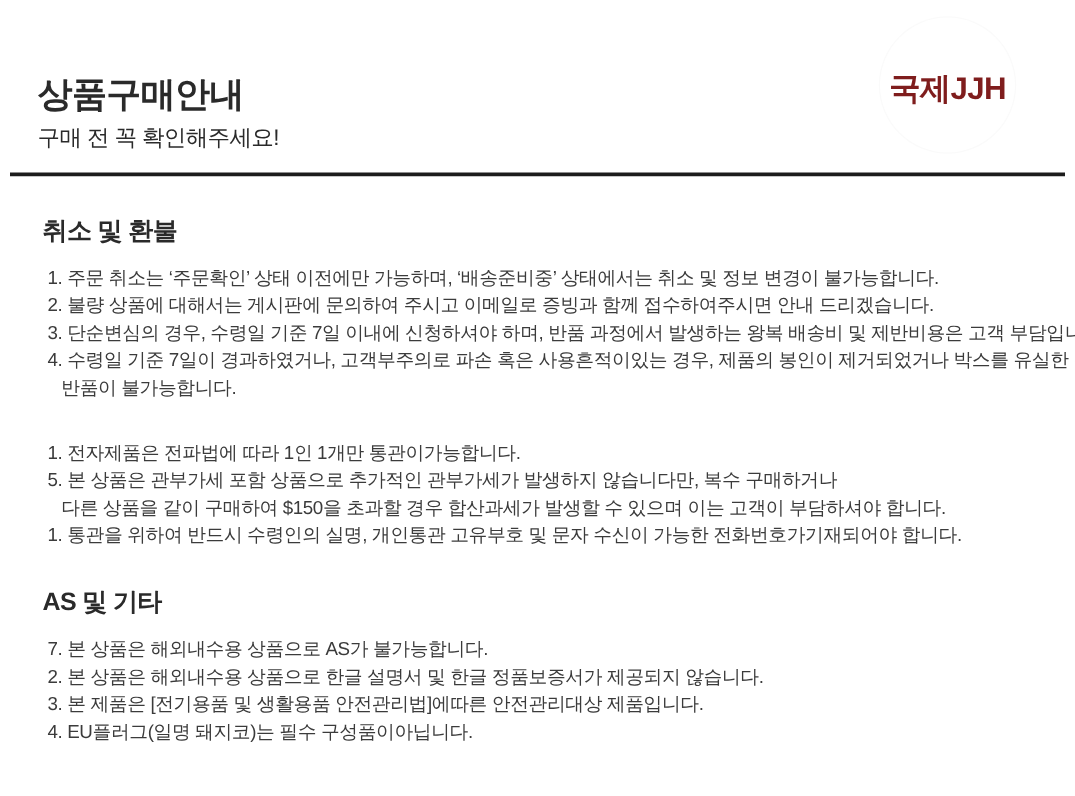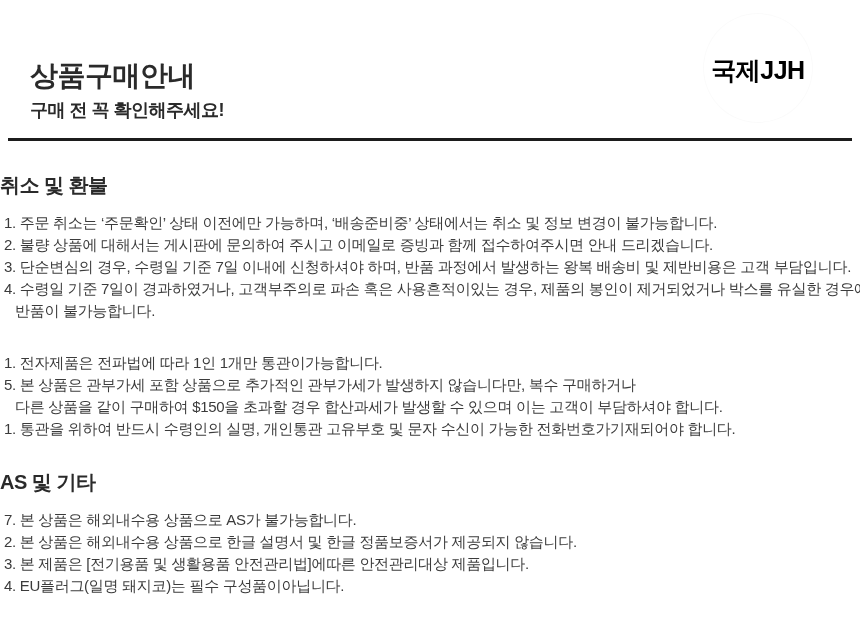--- a/index.html
+++ b/index.html
@@ -27,21 +27,21 @@
     line-height: 30px;
     font-weight: 800;
     letter-spacing: -0.5px;
     color: #2a2a2a;
     margin-top: 27px;
   }
   .page-subtitle {
     margin-top: 9px;
     font-size: 18px;
     line-height: 20px;
-    font-weight: 700;
+    font-weight: 400;
     letter-spacing: -0.5px;
     color: #2a2a2a;
   }
   .logo-wrap {
     position: absolute;
     top: 14px;
     right: 22px;
     width: 160px;
     height: 108px;
   }
@@ -57,30 +57,31 @@
     box-shadow: 0 0 0 1px rgba(0,0,0,0.02);
   }
   .logo-text {
     position: absolute;
     top: 40px;
     width: 100%;
     text-align: center;
     font-size: 25px;
     font-weight: 800;
     letter-spacing: -0.5px;
-    color: #000000;
+    color: #7f1d1d;
   }
   
   .divider {
     margin: 18px 8px 0 8px;
     height: 3px;
     background: #1c1c1c;
   }
   
   .content {
+    padding-left: 34px;
   }
   .guide-section { margin-top: 32px; }
   .guide-section + .guide-section { margin-top: 30px; }
   .section-heading {
     font-size: 20px;
     line-height: 24px;
     font-weight: 800;
     letter-spacing: -0.5px;
     color: #2a2a2a;
     margin-bottom: 15px;

